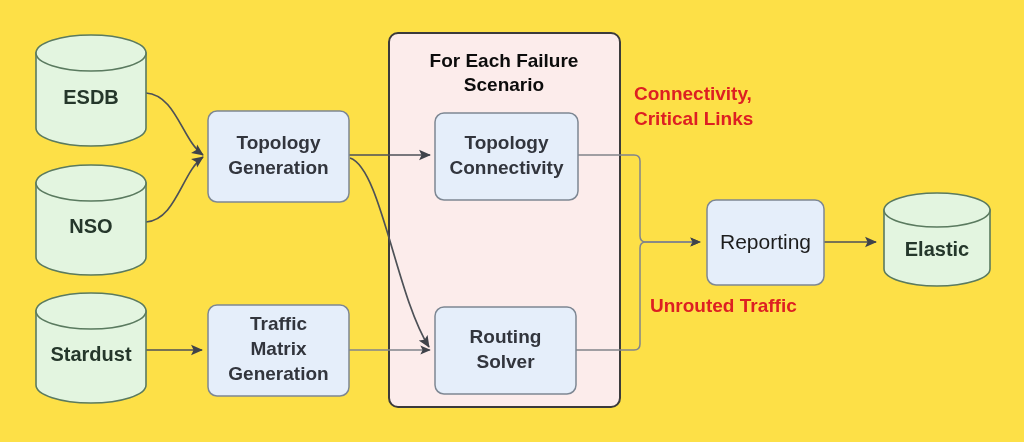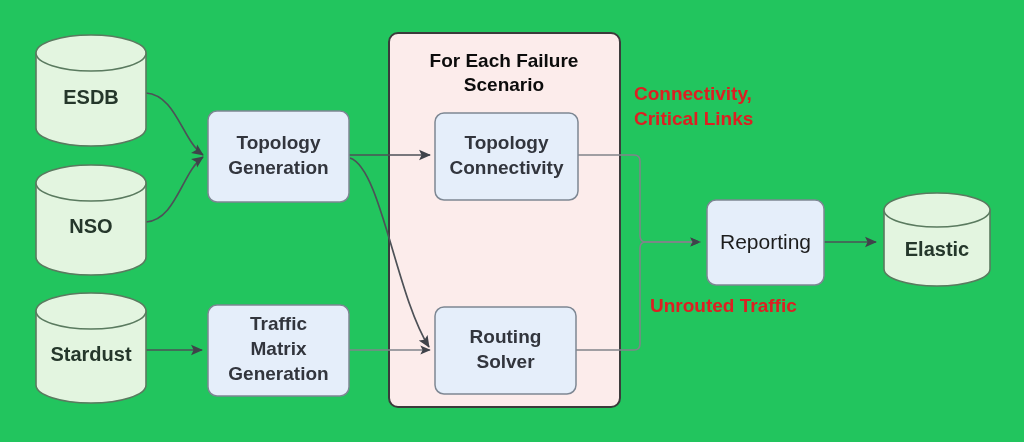--- a/index.html
+++ b/index.html
@@ -10,21 +10,21 @@
   body {
     width: 1024px;
     height: 442px;
     overflow: hidden;
     font-family: "Liberation Sans", sans-serif;
   }
   #diagram-root {
     position: relative;
     width: 1024px;
     height: 442px;
-    background: #22c55e;
+    background: #fde047;
   }
   svg#flow-svg {
     display: block;
     width: 1024px;
     height: 442px;
   }
   .node-label {
     font-family: "Liberation Sans", sans-serif;
     font-weight: bold;
     fill: #31343c;

